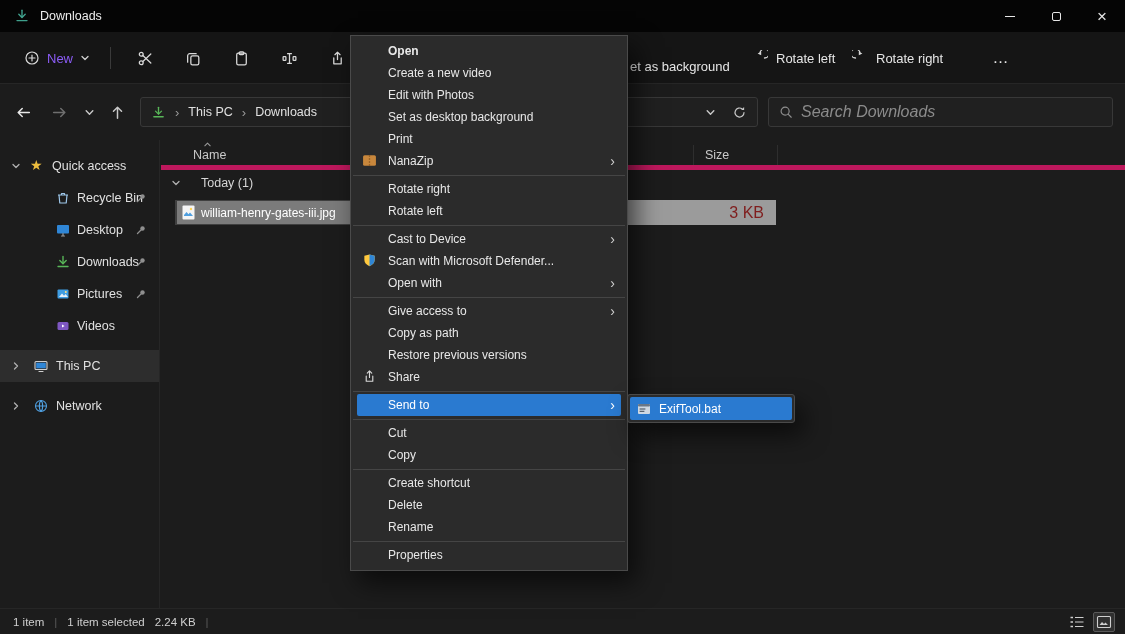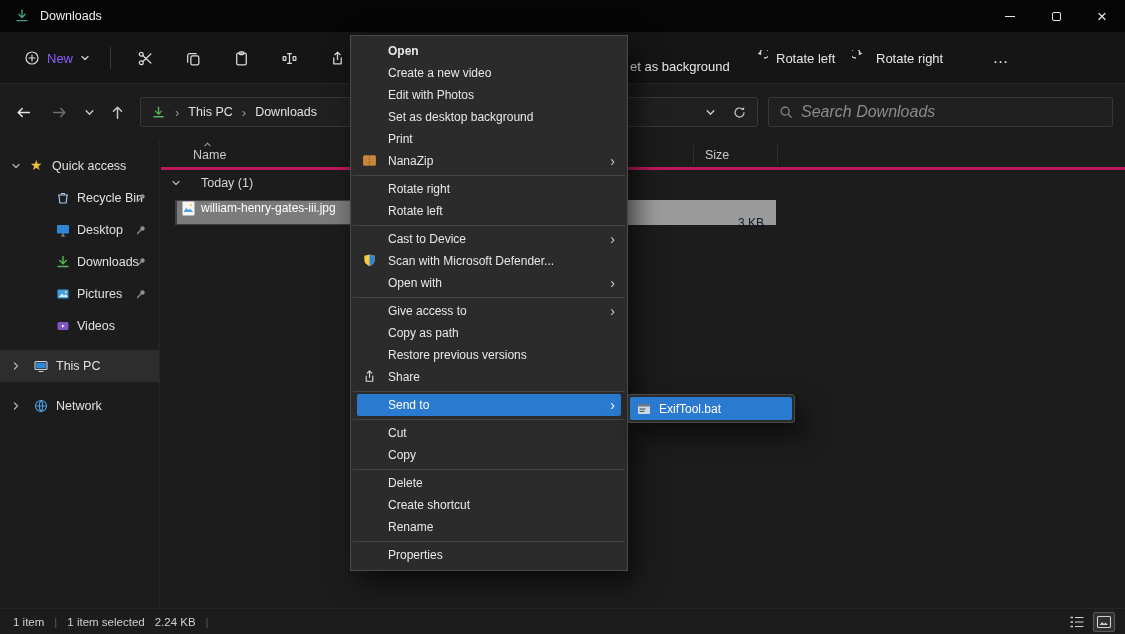--- a/index.html
+++ b/index.html
@@ -46,30 +46,30 @@
   .child .si-ic { position:absolute; left:55px; top:8px; display:flex; }
   .child span.lbl { padding-left:77px; }
   .si-pin { position:absolute; right:12px; top:10px; display:flex; }
   .root .si-ic { position:absolute; left:33px; top:8px; display:flex; }
   .root span.lbl { padding-left:56px; }
   .side-item.selected { background:#2d2d2d; }
   .gap-above { margin-top:8px; }
 
   
   .content { position:absolute; left:161px; top:140px; right:0; bottom:26px; }
-  .col-headers { position:absolute; top:0; left:0; right:0; height:30px; border-bottom:3px solid #be185d; font-size:12.5px; color:#c9c9c9; }
+  .col-headers { position:absolute; top:0; left:0; right:0; height:30px; border-bottom:5px solid #be185d; font-size:12.5px; color:#c9c9c9; }
   .hdr-name { position:absolute; left:32px; top:8px; }
   .hdr-size { position:absolute; left:544px; top:8px; }
   .hdr-sort { position:absolute; left:42px; top:0; display:flex; }
   .colsep { position:absolute; top:5px; width:1px; height:20px; background:#2e2e2e; }
   .group-row { position:absolute; top:36px; left:10px; display:flex; align-items:center; gap:20px; font-size:12.5px; color:#d6d6d6; }
   .file-row-left { position:absolute; left:14px; top:60px; width:178px; height:25px; background:#3f3f3f; }
-  .file-name-box { position:absolute; left:2px; top:1px; right:2px; bottom:1px; background:#7b7b7b; display:flex; align-items:flex-start; gap:6px; padding:0 5px; font-size:12px; color:#ffffff; white-space:nowrap; overflow:hidden; }
+  .file-name-box { position:absolute; left:2px; top:1px; right:2px; bottom:1px; background:#7b7b7b; display:flex; align-items:center; gap:6px; padding:0 5px; font-size:12px; color:#ffffff; white-space:nowrap; overflow:hidden; }
   .file-row-right { position:absolute; left:192px; top:60px; width:423px; height:25px; background:var(--selgray,#9b9b9b); }
-  .file-size { position:absolute; right:12px; top:0; height:25px; display:flex; align-items:center; font-size:12px; color:#0f172a;margin-top:10px; }
+  .file-size { position:absolute; right:12px; top:0; height:25px; display:flex; align-items:center; font-size:16px; color:#7f1d1d; }
 
   
   .statusbar { position:absolute; left:0; bottom:0; width:100%; height:26px; background:#1c1c1c; border-top:1px solid #262626; display:flex; align-items:center; padding:0 13px; font-size:11.5px; color:#cfcfcf; gap:10px; }
   .sb-div { color:#5a5a5a; }
   .sb-views { position:absolute; right:10px; top:3px; display:flex; gap:5px; }
   .view-btn { width:22px; height:20px; display:flex; align-items:center; justify-content:center; background:none; border:1px solid transparent; border-radius:2px; }
   .view-btn.active { background:#303030; border-color:#5a5a5a; }
 
   
   .ctx { position:absolute; left:350px; top:35px; width:278px; background:#2b2b2b; border:1px solid #4a4a4a; box-shadow:8px 12px 24px rgba(0,0,0,.6); padding:4px 0; z-index:40; font-size:12px; color:#e8e8e8; }
@@ -522,22 +522,22 @@
     </div>
     <div class="sep"></div>
     <div class="mi hl">
       <span>Send to</span>
       <span class="arrow">›</span>
     </div>
     <div class="sep"></div>
     <div class="mi"><span>Cut</span></div>
     <div class="mi"><span>Copy</span></div>
     <div class="sep"></div>
+    <div class="mi"><span>Create shortcut</span></div>
     <div class="mi"><span>Delete</span></div>
-    <div class="mi"><span>Create shortcut</span></div>
     <div class="mi"><span>Rename</span></div>
     <div class="sep"></div>
     <div class="mi"><span>Properties</span></div>
   </div>
 
   <div class="submenu">
     <div class="submi">
       <span style="display:flex">
           <svg width="14" height="14" viewBox="0 0 14 14">
             <rect x="1" y="2" width="12" height="10" rx="1" fill="#cfd8e2"></rect>

